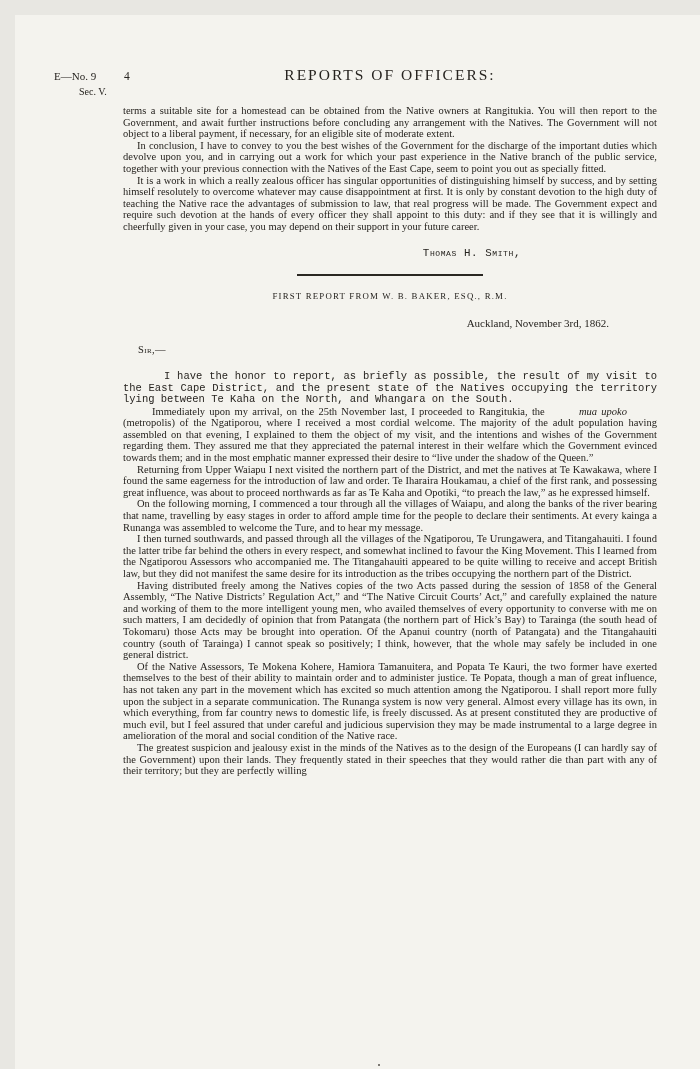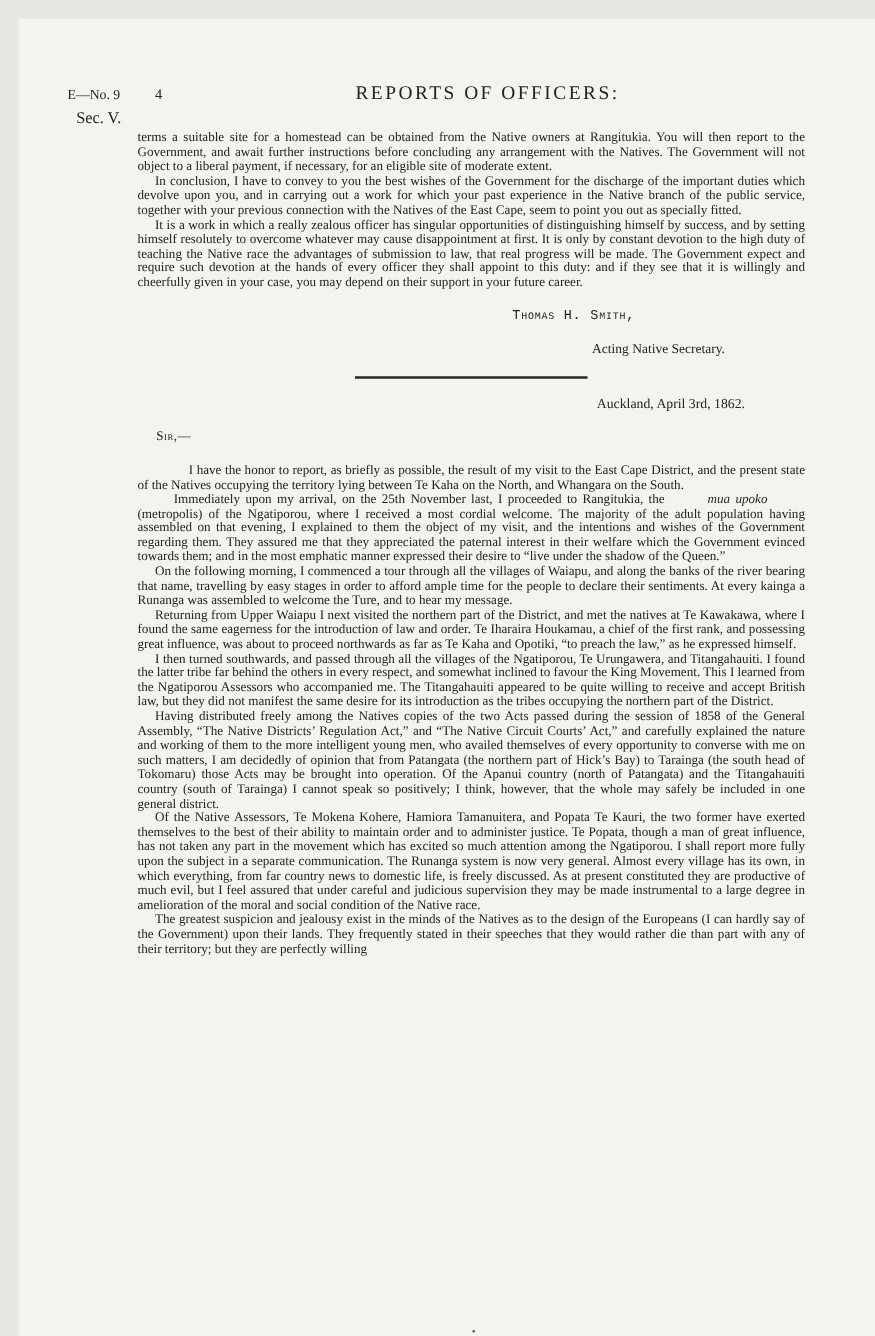--- a/index.html
+++ b/index.html
@@ -7,33 +7,33 @@
   body {
     width: 700px; height: 1069px;
     position: relative;
     margin: 0 auto;
     background: #f4f3ee;
     color: #26231f;
     font-family: "Liberation Serif", "DejaVu Serif", serif;
     overflow: hidden;
   }
   .doc-ref    { position: absolute; left: 24px;  top: 40px; font-size: 11px; white-space: nowrap; }
-  .sec-label  { position: absolute; left: 31px;  top: 56px; font-size: 13px; }
+  .sec-label  { position: absolute; left: 49px;  top: 56px; font-size: 10px; }
   .page-num   { position: absolute; left: 94px;  top: 40px; font-size: 11.5px; }
   .page-title {
     position: absolute; left: 110px; right: 60px; top: 36px;
     text-align: center; font-size: 15.5px; letter-spacing: 2px; white-space: nowrap;
   }
   .body-col {
-    position: absolute; left: 80px; top: 75px; width: 534px;
+    position: absolute; left: 93px; top: 75px; width: 534px;
     font-size: 10.5px; line-height: 11.6px; text-align: justify;
   }
   .body-col p { text-indent: 14px; margin: 0; }
   .body-col p.no-indent   { text-indent: 0; }
-  .body-col p.deep-indent { text-indent: 41px; }
+  .body-col p.deep-indent { text-indent: 41px; font-family: Liberation Mono, monospace; }
   .closing { margin-top: 5px; font-size: 10.8px; text-align: right; }
   .close-l1 { padding-right: 165px; }
   .close-l2 { padding-right: 106px; font-variant: small-caps; letter-spacing: 0.6px; font-family: Liberation Mono, monospace; }
   .close-l3 { padding-right: 34px; }
   .section-rule {
     border: none; height: 2px; width: 186px;
     background: #2a2722; margin: 13px auto 9px auto;
   }
   .report-no {
     text-align: center; font-size: 12.5px; letter-spacing: 0.5px;
@@ -60,32 +60,32 @@
 <div class="page-title">REPORTS OF OFFICERS:</div>
 
 <div class="body-col">
 
   <p class="no-indent">terms a suitable site for a homestead can be obtained from the Native owners at Rangitukia.  You will then report to the Government, and await further instructions before concluding any arrangement with the Natives.  The Government will not object to a liberal payment, if necessary, for an eligible site of moderate extent.</p>
   <p>In conclusion, I have to convey to you the best wishes of the Government for the discharge of the important duties which devolve upon you, and in carrying out a work for which your past experience in the Native branch of the public service, together with your previous connection with the Natives of the East Cape, seem to point you out as specially fitted.</p>
   <p>It is a work in which a really zealous officer has singular opportunities of distinguishing himself by success, and by setting himself resolutely to overcome whatever may cause disappointment at first.  It is only by constant devotion to the high duty of teaching the Native race the advantages of submission to law, that real progress will be made.  The Government expect and require such devotion at the hands of every officer they shall appoint to this duty: and if they see that it is willingly and cheerfully given in your case, you may depend on their support in your future career.</p>
 
   <div class="closing">
     <div class="close-l2">Thomas H. Smith,</div>
-    <div class="close-l3">Acting Native Secretary.</div>
   </div>
 
   <hr class="section-rule">
 
-  <div class="dateline">Auckland, April 3rd, 1862.</div>
+  <div class="report-heading">FIRST REPORT FROM W. B. BAKER, ESQ., R.M.</div>
+  <div class="dateline">Auckland, November 3rd, 1862.</div>
   <div class="salutation">Sir,—</div>
 
   <p class="deep-indent">I have the honor to report, as briefly as possible, the result of my visit to the East Cape District, and the present state of the Natives occupying the territory lying between Te Kaha on the North, and Whangara on the South.</p>
   <p><span>Immediately upon my arrival, on the 25th November last, I proceeded to Rangitukia, the </span><i>mua upoko</i><span> (metropolis) of the Ngatiporou, where I received a most cordial welcome.  The majority of the adult population having assembled on that evening, I explained to them the object of my visit, and the intentions and wishes of the Government regarding them.  They assured me that they appreciated the paternal interest in their welfare which the Government evinced towards them; and in the most emphatic manner expressed their desire to “live under the shadow of the Queen.”</span></p>
+  <p>Returning from Upper Waiapu I next visited the northern part of the District, and met the natives at Te Kawakawa, where I found the same eagerness for the introduction of law and order.  Te Iharaira Houkamau, a chief of the first rank, and possessing great influence, was about to proceed northwards as far as Te Kaha and Opotiki, “to preach the law,” as he expressed himself.</p>
   <p>On the following morning, I commenced a tour through all the villages of Waiapu, and along the banks of the river bearing that name, travelling by easy stages in order to afford ample time for the people to declare their sentiments.  At every kainga a Runanga was assembled to welcome the Ture, and to hear my message.</p>
-  <p>Returning from Upper Waiapu I next visited the northern part of the District, and met the natives at Te Kawakawa, where I found the same eagerness for the introduction of law and order.  Te Iharaira Houkamau, a chief of the first rank, and possessing great influence, was about to proceed northwards as far as Te Kaha and Opotiki, “to preach the law,” as he expressed himself.</p>
   <p>I then turned southwards, and passed through all the villages of the Ngatiporou, Te Urungawera, and Titangahauiti.  I found the latter tribe far behind the others in every respect, and somewhat inclined to favour the King Movement.  This I learned from the Ngatiporou Assessors who accompanied me.  The Titangahauiti appeared to be quite willing to receive and accept British law, but they did not manifest the same desire for its introduction as the tribes occupying the northern part of the District.</p>
   <p>Having distributed freely among the Natives copies of the two Acts passed during the session of 1858 of the General Assembly, “The Native Districts’ Regulation Act,” and “The Native Circuit Courts’ Act,” and carefully explained the nature and working of them to the more intelligent young men, who availed themselves of every opportunity to converse with me on such matters, I am decidedly of opinion that from Patangata (the northern part of Hick’s Bay) to Tarainga (the south head of Tokomaru) those Acts may be brought into operation.  Of the Apanui country (north of Patangata) and the Titangahauiti country (south of Tarainga) I cannot speak so positively; I think, however, that the whole may safely be included in one general district.</p>
   <p>Of the Native Assessors, Te Mokena Kohere, Hamiora Tamanuitera, and Popata Te Kauri, the two former have exerted themselves to the best of their ability to maintain order and to administer justice.  Te Popata, though a man of great influence, has not taken any part in the movement which has excited so much attention among the Ngatiporou.  I shall report more fully upon the subject in a separate communication.  The Runanga system is now very general.  Almost every village has its own, in which everything, from far country news to domestic life, is freely discussed.  As at present constituted they are productive of much evil, but I feel assured that under careful and judicious supervision they may be made instrumental to a large degree in amelioration of the moral and social condition of the Native race.</p>
   <p>The greatest suspicion and jealousy exist in the minds of the Natives as to the design of the Europeans (I can hardly say of the Government) upon their lands.  They frequently stated in their speeches that they would rather die than part with any of their territory; but they are perfectly willing</p>
 
 </div>
 
 <div class="ink-speck"></div>
 
 </body></html>

